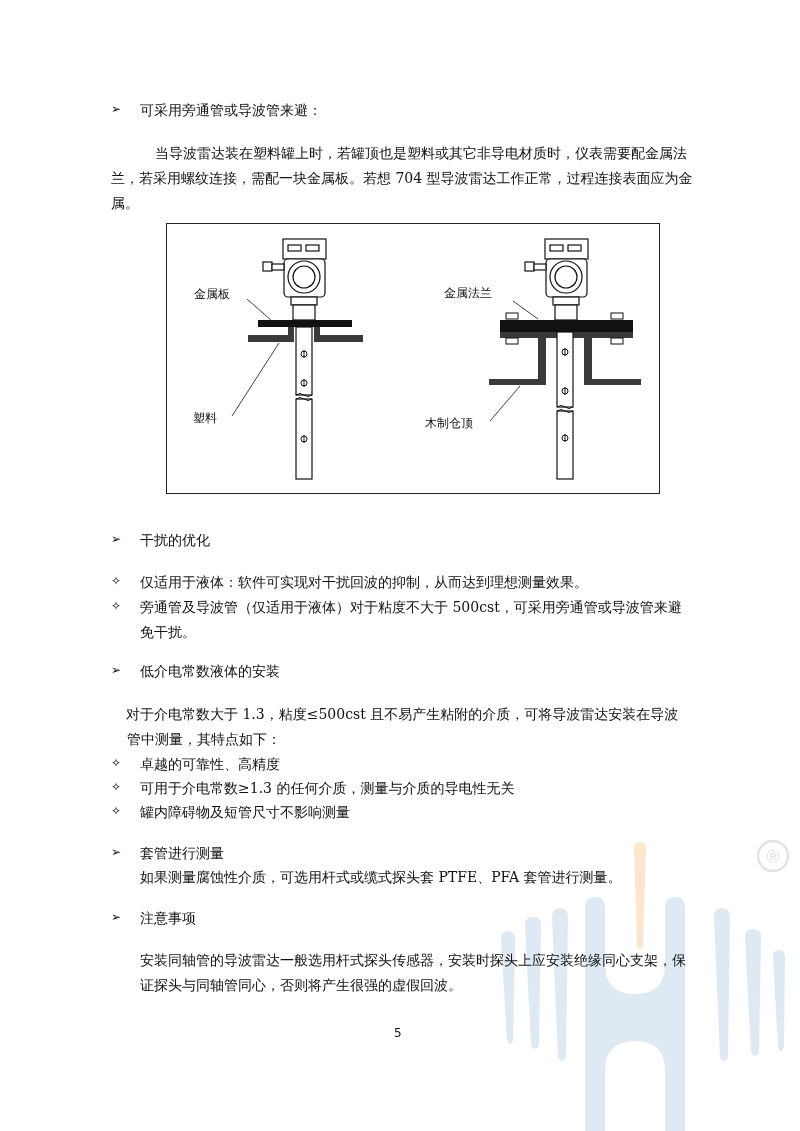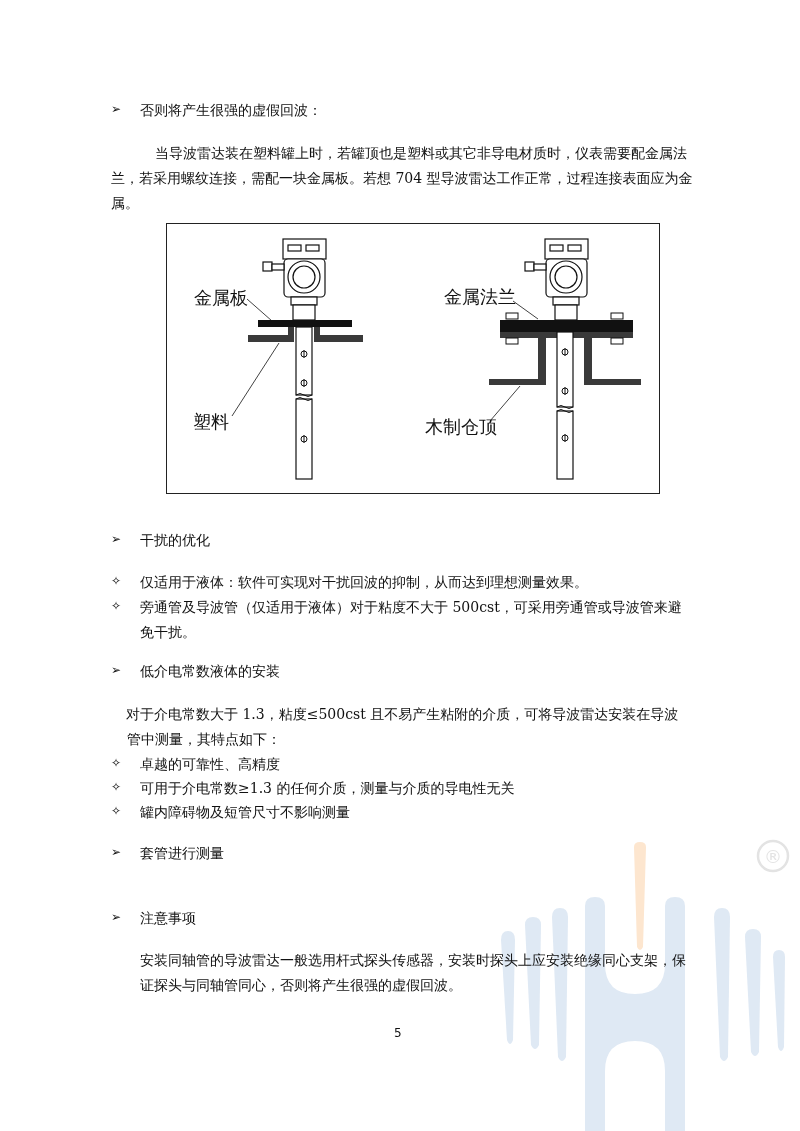--- a/index.html
+++ b/index.html
@@ -10,21 +10,21 @@
   .abs { position:absolute; white-space:nowrap; }
   .heading { font-size:14px; }
   .heading .arrow { position:absolute; left:0; top:0; font-family:"DejaVu Sans",sans-serif; font-size:12px; }
   .heading .htext { position:absolute; left:29px; top:0; }
   .para { font-size:14px; line-height:25px; }
   .bullet { font-size:14px; }
   .bullet .mark { position:absolute; left:0; top:0; font-family:"DejaVu Sans",sans-serif; font-size:12px; }
   .bullet .btext { position:absolute; left:29px; top:0; }
   .figure { position:absolute; left:166px; top:223px; width:494px; height:271px; border:1.5px solid #222; box-sizing:border-box; background:transparent; }
   .figure svg { position:absolute; left:0; top:0; }
-  .flabel { position:absolute; font-family:"DejaVu Sans",sans-serif; font-size:18px; color:#111; white-space:nowrap; }
+  .flabel { position:absolute; font-family:"DejaVu Sans",sans-serif; font-size:12px; color:#111; white-space:nowrap; }
   .pagenum { position:absolute; left:394px; top:1026px; font-family:"DejaVu Sans",sans-serif; font-size:12px; }
 </style>
 </head>
 <body>
 
 <svg class="wm" width="800" height="1131" viewBox="0 0 800 1131">
   <g fill="#dfe9f4">
 
     <path d="M501,940 q0,-9 7,-9 q7,0 7,9 l-2,100 q-3,8 -6,0 z"></path>
     <path d="M525,925 q0,-8 8,-8 q8,0 8,8 l-2,120 q-4,8 -8,0 z"></path>
@@ -37,21 +37,21 @@
   </g>
   <path d="M634,847 q0,-5 6,-5 q6,0 6,5 l-3,100 q-3,6 -6,0 z" fill="#fde6cf"></path>
   <circle cx="773" cy="856" r="15" fill="none" stroke="#e3e3e3" stroke-width="2.5"></circle>
   <text x="773" y="863" text-anchor="middle" font-family="DejaVu Sans, sans-serif" font-size="18" fill="#e3e3e3">®</text>
 </svg>
 
 <div class="page">
 
   <div class="abs heading" style="left:111px; top:102px;">
     <span class="arrow">➢</span>
-    <span class="htext">否则将产生很强的虚假回波：</span>
+    <span class="htext">可采用旁通管或导波管来避：</span>
   </div>
   <div class="abs para" style="left:155px; top:141px;">当导波雷达装在塑料罐上时，若罐顶也是塑料或其它非导电材质时，仪表需要配金属法</div>
   <div class="abs para" style="left:111px; top:166px;">兰，若采用螺纹连接，需配一块金属板。若想 704 型导波雷达工作正常，过程连接表面应为金</div>
   <div class="abs para" style="left:111px; top:191px;">属。</div>
 
   <div class="figure">
     <svg width="494" height="271" viewBox="0 0 494 271">
 
       <g stroke="#111" stroke-width="1.2" fill="#fff">
         <rect x="116" y="15" width="43" height="20"></rect>
@@ -171,20 +171,21 @@
   </div>
   <div class="abs bullet" style="left:111px; top:804px;">
     <span class="mark">✧</span>
     <span class="btext">罐内障碍物及短管尺寸不影响测量</span>
   </div>
 
   <div class="abs heading" style="left:111px; top:845px;">
     <span class="arrow">➢</span>
     <span class="htext">套管进行测量</span>
   </div>
+  <div class="abs para" style="left:140px; top:865px;">如果测量腐蚀性介质，可选用杆式或缆式探头套 PTFE、PFA 套管进行测量。</div>
 
   <div class="abs heading" style="left:111px; top:910px;">
     <span class="arrow">➢</span>
     <span class="htext">注意事项</span>
   </div>
   <div class="abs para" style="left:140px; top:973px;">证探头与同轴管同心，否则将产生很强的虚假回波。</div>
   <div class="abs para" style="left:140px; top:948px;">安装同轴管的导波雷达一般选用杆式探头传感器，安装时探头上应安装绝缘同心支架，保</div>
 
   <div class="pagenum">5</div>
 </div>

